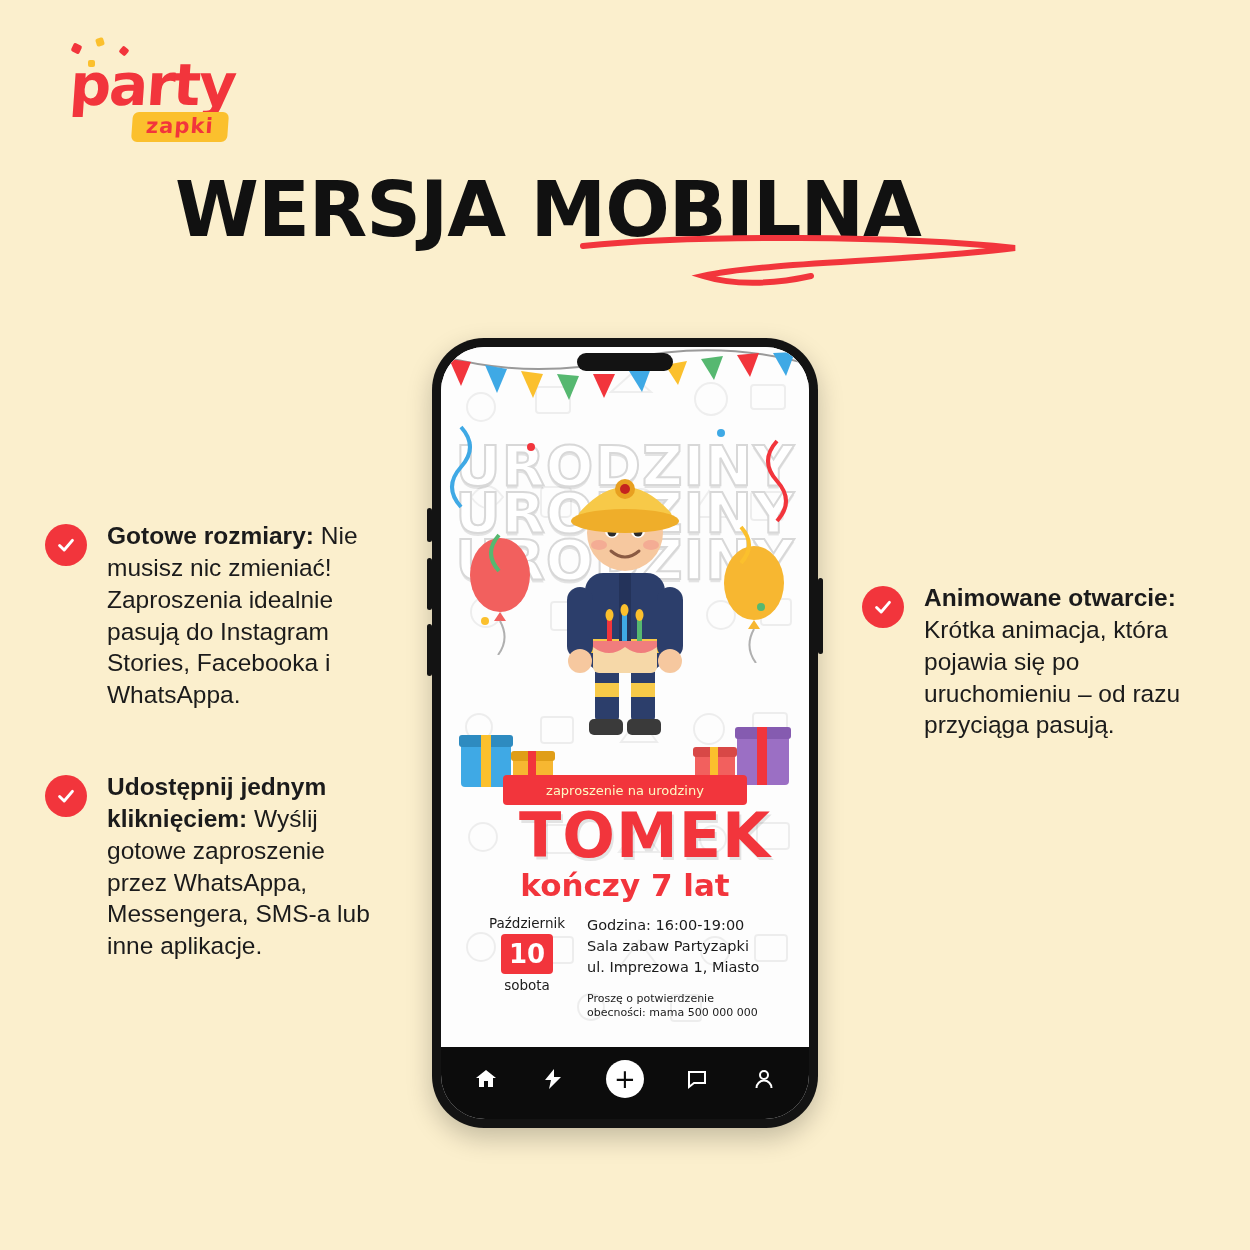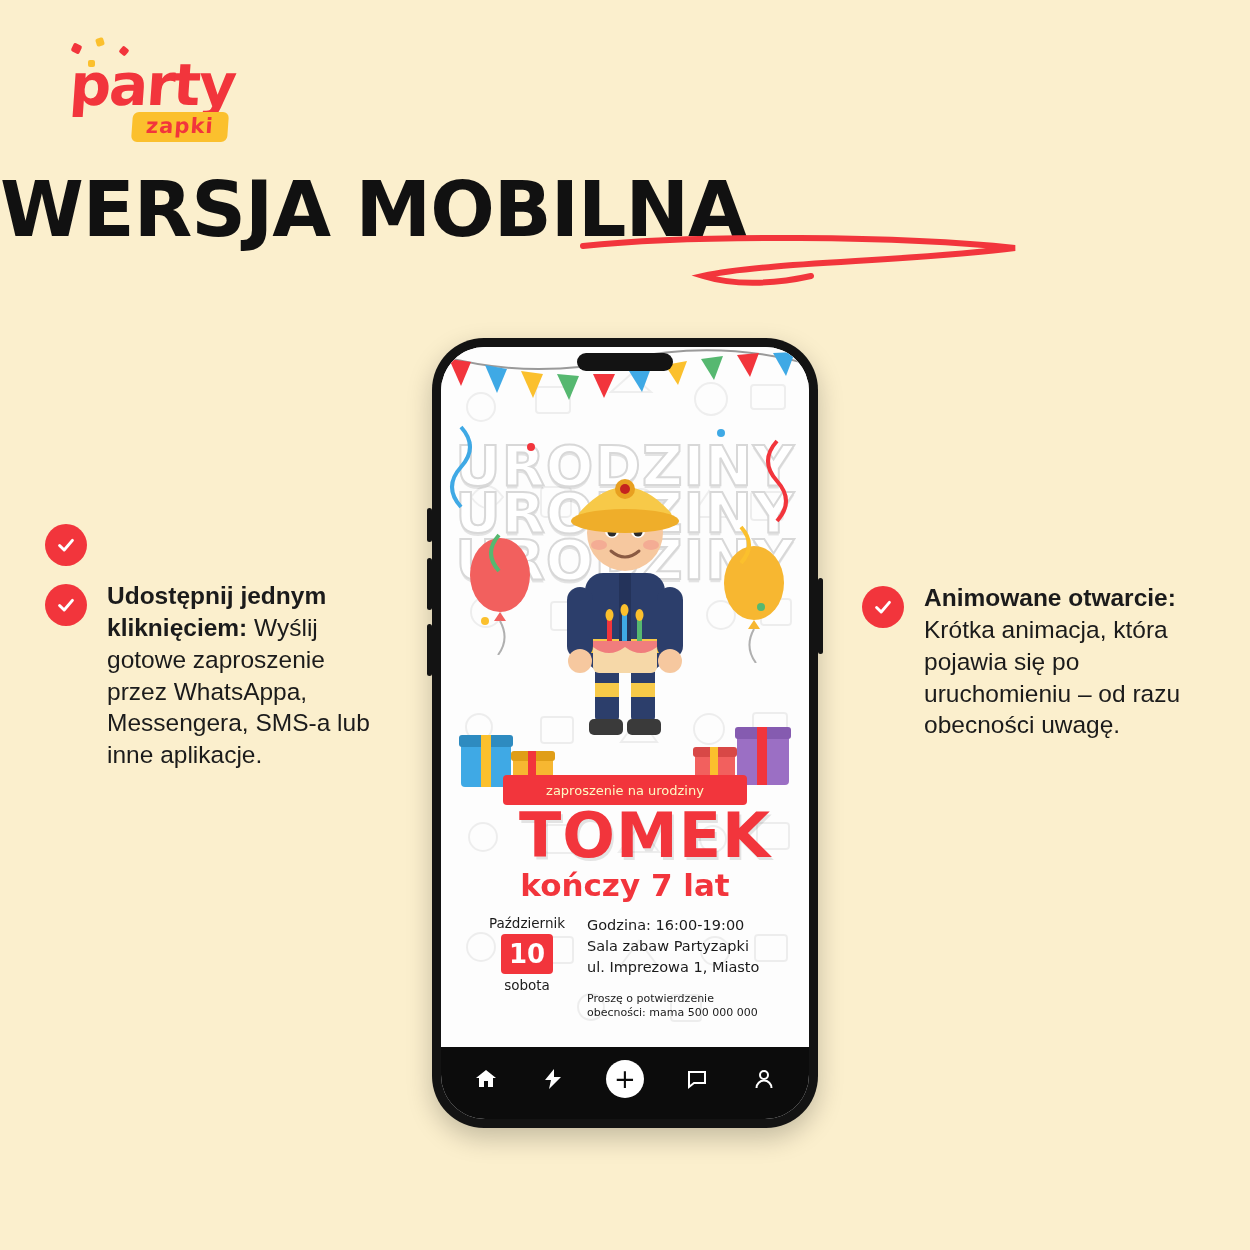--- a/index.html
+++ b/index.html
@@ -27,21 +27,21 @@
     font-family: "DejaVu Sans", sans-serif;
     font-weight: bold; font-size: 21px; color: #F2353C;
     letter-spacing: 1px; line-height: 1;
     transform: skewX(-4deg);
   }
   .confetti-dot { position: absolute; border-radius: 2px; }
 
   
   .headline {
     position: absolute; top: 165px; left: 0; width: 1096px;
-    text-align: left;
+    text-align: center;
     font-family: "DejaVu Sans", sans-serif;
     font-weight: bold;
     font-size: 76px;
     letter-spacing: -1px;
     color: #111;
   }
   .underline-svg { position: absolute; top: 232px; left: 575px; }
 
   
   .col { position: absolute; width: 340px; }
@@ -185,20 +185,23 @@
   </svg>
 
   <div class="col col-left" style="top: 520px;">
 
     <div class="feature">
       <div class="check">
         <svg width="22" height="22" viewBox="0 0 24 24">
             <path d="M5 12.5 L10 17.5 L19 7" fill="none" stroke="#fff" stroke-width="3.2" stroke-linecap="round" stroke-linejoin="round"></path>
           </svg>
       </div>
+      <div class="feat-text">
+        <b>Gotowe rozmiary:</b><span> Nie musisz nic zmieniać! Zaproszenia idealnie pasują do Instagram Stories, Facebooka i WhatsAppa.</span>
+      </div>
     </div>
 
     <div class="feature" style="margin-top: 60px;">
       <div class="check">
         <svg width="22" height="22" viewBox="0 0 24 24">
             <path d="M5 12.5 L10 17.5 L19 7" fill="none" stroke="#fff" stroke-width="3.2" stroke-linecap="round" stroke-linejoin="round"></path>
           </svg>
       </div>
       <div class="feat-text">
         <b>Udostępnij jednym kliknięciem:</b><span> Wyślij gotowe zaproszenie przez WhatsAppa, Messengera, SMS-a lub inne aplikacje.</span>
@@ -210,21 +213,21 @@
   <div class="col col-right" style="top: 520px;">
 
 
     <div class="feature" style="margin-top: 62px;">
       <div class="check">
         <svg width="22" height="22" viewBox="0 0 24 24">
             <path d="M5 12.5 L10 17.5 L19 7" fill="none" stroke="#fff" stroke-width="3.2" stroke-linecap="round" stroke-linejoin="round"></path>
           </svg>
       </div>
       <div class="feat-text">
-        <b>Animowane otwarcie:</b><span> Krótka animacja, która pojawia się po uruchomieniu – od razu obecności uwagę.</span>
+        <b>Animowane otwarcie:</b><span> Krótka animacja, która pojawia się po uruchomieniu – od razu przyciąga pasują.</span>
       </div>
     </div>
 
   </div>
 
   <div class="phone">
     <div class="phone-btn btn-vol1"></div>
     <div class="phone-btn btn-vol2"></div>
     <div class="phone-btn btn-vol3"></div>
     <div class="phone-btn btn-pwr"></div>

